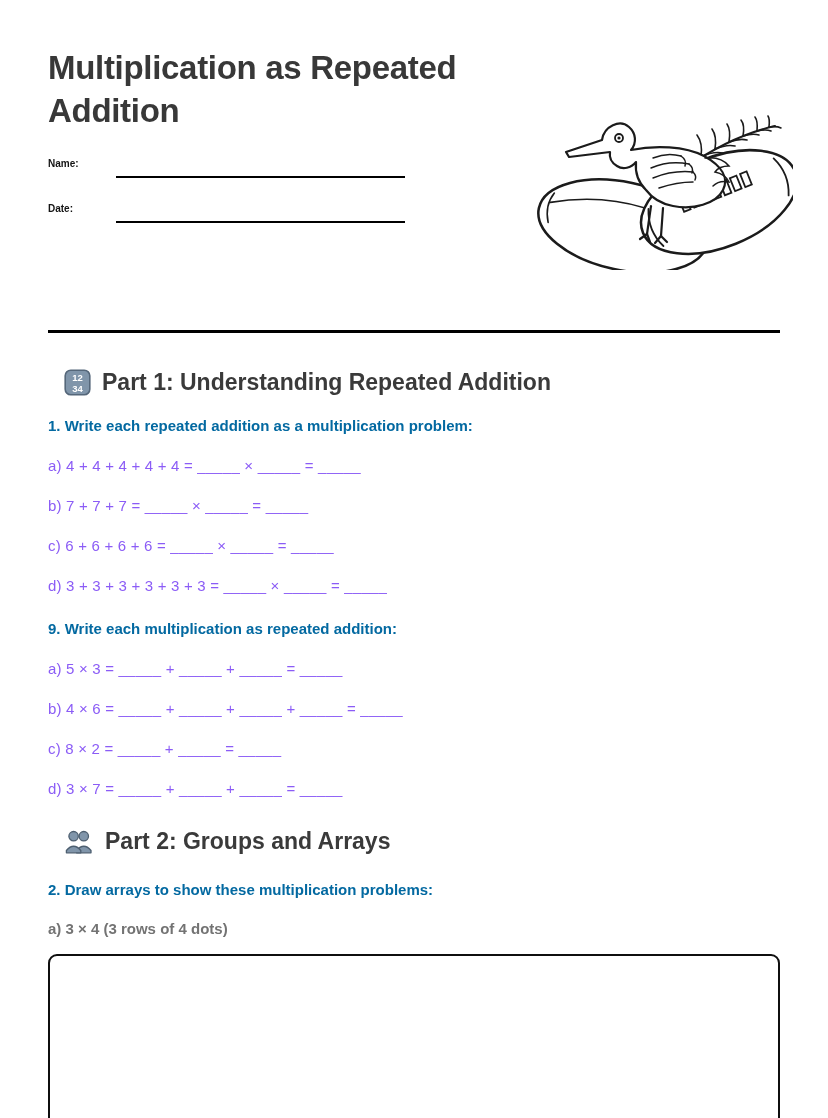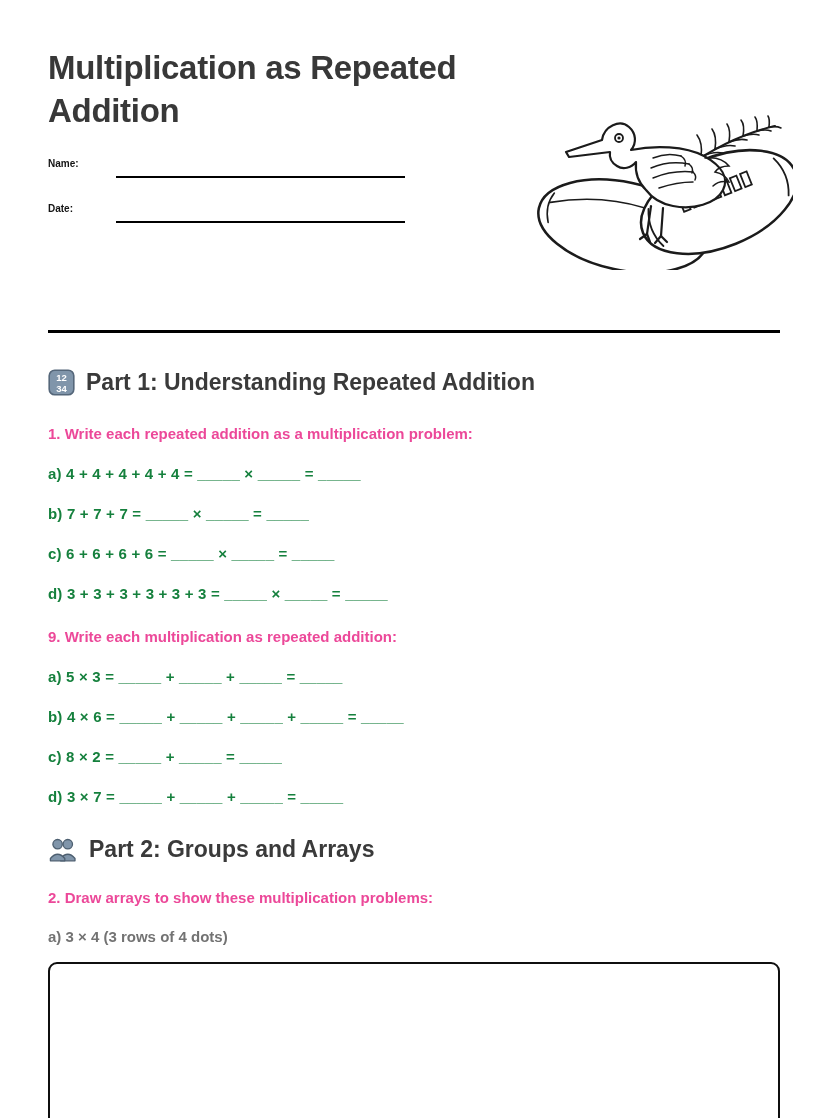--- a/index.html
+++ b/index.html
@@ -41,43 +41,43 @@
   hr.divider {
     border: none;
     border-top: 3px solid #000;
     margin: 105px 48px 0 48px;
   }
 
   h2.part-heading {
     display: flex;
     align-items: center;
     gap: 11px;
-    margin: 34px 0 0 0;
+    margin: 34px 0 0 16px;
     font-size: 23px;
     line-height: 30px;
     font-weight: 700;
     color: #3a3a3a;
   }
   h2.part-heading.second { margin-top: 28px; }
   .emoji-icon { flex: 0 0 auto; display: inline-block; }
 
   p.prompt {
-    margin: 27px 0 0 0;
+    margin: 19px 0 0 0;
     font-size: 15px;
     line-height: 19px;
     font-weight: 700;
-    color: #ec4899;
+    color: #0369a1;
   }
   p.prompt.tight { margin-top: 24px; }
   p.item {
     margin: 21px 0 0 0;
     font-size: 15px;
     line-height: 19px;
-    font-weight: 700;
-    color: #15803d;
+    font-weight: 400;
+    color: #8b5cf6;
     letter-spacing: 0.2px;
   }
   p.item.bold { font-weight: 700; color: #737373; margin-top: 20px; letter-spacing: 0; }
 
   .drawing-box {
     margin-top: 16px;
     width: 732px;
     height: 200px;
     box-sizing: border-box;
     border: 2.5px solid #0f0f0f;

